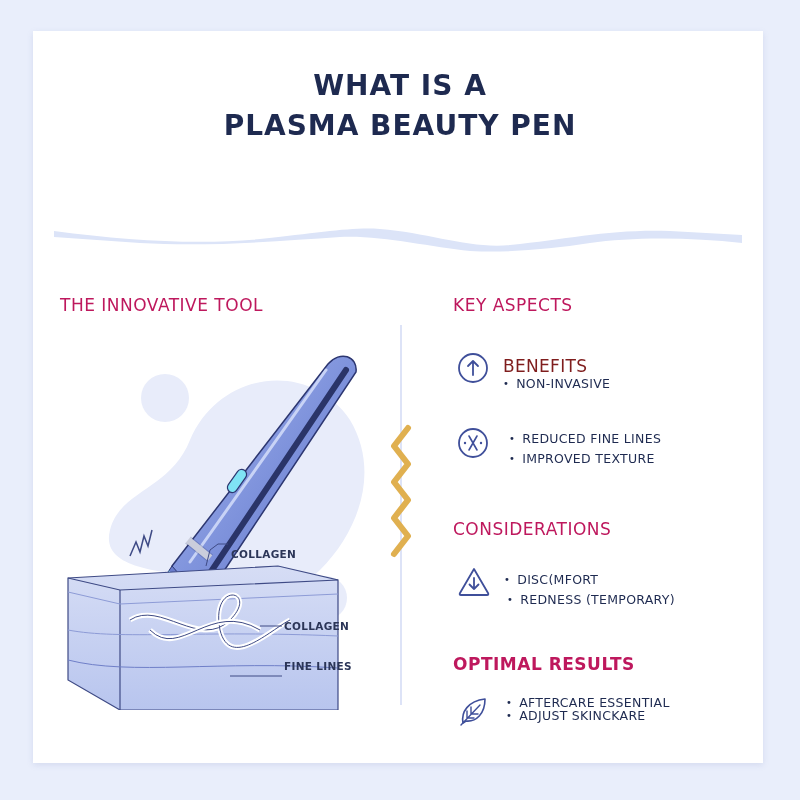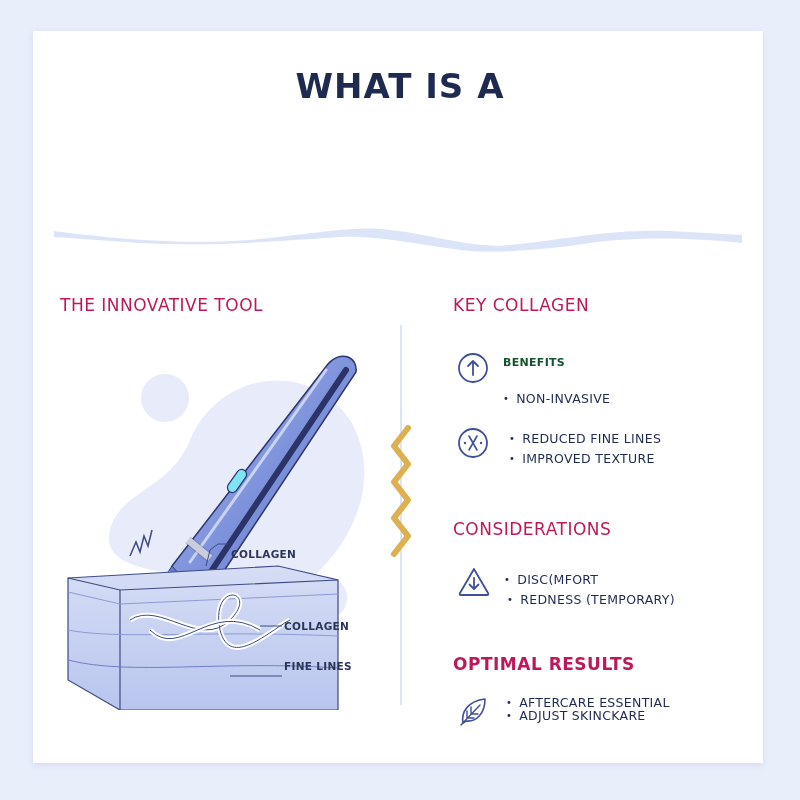--- a/index.html
+++ b/index.html
@@ -14,21 +14,21 @@
       position: absolute;
       left: 33px; top: 31px;
       width: 730px; height: 732px;
       background: #ffffff;
       box-shadow: 0 2px 6px rgba(120,135,190,0.18);
     }
     .title {
       position: absolute;
       left: 0; top: 66px; width: 800px;
       text-align: center;
-      font-size: 34px;
+      font-size: 28px;
       font-weight: bold;
       line-height: 40px;
       letter-spacing: 1px;
       color: #1e2a50;
     }
     .title .line { display: block; }
     .title .struck { position: relative; display: inline-block; }
     .title .struck svg { position: absolute; left: -4px; top: 4px; }
     .wave { position: absolute; left: 50px; top: 215px; }
     .section-head {
@@ -49,49 +49,50 @@
     .label-small {
       position: absolute;
       font-size: 10.5px;
       color: #2b3557;
       letter-spacing: 0.3px;
       font-weight: bold;
     }
     .aspect-icon { position: absolute; }
     .aspect-sub {
       position: absolute;
-      font-size: 11px;
-      font-weight: bold;
+      font-size: 17px;
+      font-weight: normal;
       letter-spacing: 0.3px;
-      color: #14532d;
+      color: #7f1d1d;
     }
     .bullet {
       position: absolute;
       font-size: 12.5px;
       letter-spacing: 0.3px;
       color: #1e2a50;
       white-space: nowrap;
     }
     .bullet::before { content: "\2022"; margin-right: 7px; font-size: 10px; position: relative; top: -1px; }
   </style>
 </head>
 <body>
 
 <div class="card"></div>
 
 <div class="title">
   <span class="line">WHAT IS A</span>
+  <span class="line">PLASMA BEAUTY PEN</span>
 </div>
 
 <svg class="wave" width="700" height="40" viewBox="0 0 700 40">
   <path d="M4 16 C 80 26, 150 30, 210 24 C 270 18, 300 12, 330 14 C 380 18, 420 34, 460 30 C 520 24, 560 14, 620 16 L 692 20 L 692 28 C 640 22, 580 22, 540 28 C 500 34, 460 38, 420 36 C 380 32, 330 20, 290 22 C 230 26, 160 32, 90 28 L 4 22 Z" fill="#dce4f8"></path>
 </svg>
 
 <div class="section-head" style="left:60px; top:295px;">THE INNOVATIVE TOOL</div>
-<div class="section-head" style="left:453px; top:295px;">KEY COLLAGEN</div>
+<div class="section-head" style="left:453px; top:295px;">KEY ASPECTS</div>
 
 <div class="divider"></div>
 <svg class="zigzag" width="30" height="140" viewBox="0 0 30 140">
   <path d="M22 8 L8 26 L22 44 L8 62 L22 80 L8 98 L22 116 L8 134" stroke="#e0b050" stroke-width="6" fill="none" stroke-linecap="round" stroke-linejoin="round"></path>
 </svg>
 
 <svg class="illus" width="320" height="380" viewBox="0 0 320 380">
   <defs>
     <linearGradient id="penBody" x1="0" y1="0" x2="1" y2="1">
       <stop offset="0" stop-color="#a9b8ee"></stop>
@@ -149,21 +150,21 @@
 
 <div class="label-small" style="left:231px; top:548px;">COLLAGEN</div>
 <div class="label-small" style="left:284px; top:620px;">COLLAGEN</div>
 <div class="label-small" style="left:284px; top:660px;">FINE LINES</div>
 
 <svg class="aspect-icon" style="left:457px; top:352px;" width="32" height="32" viewBox="0 0 32 32">
   <circle cx="16" cy="16" r="14" stroke="#3f4f9a" stroke-width="1.8" fill="none"></circle>
   <path d="M16 23 L16 9 M11 14 L16 9 L21 14" stroke="#3f4f9a" stroke-width="1.8" fill="none" stroke-linecap="round" stroke-linejoin="round"></path>
 </svg>
 <div class="aspect-sub" style="left:503px; top:356px;">BENEFITS</div>
-<div class="bullet" style="left:503px; top:376px;margin-top:15px;">NON-INVASIVE</div>
+<div class="bullet" style="left:503px; top:376px;">NON-INVASIVE</div>
 
 <svg class="aspect-icon" style="left:457px; top:427px;" width="32" height="32" viewBox="0 0 32 32">
   <circle cx="16" cy="16" r="14" stroke="#3f4f9a" stroke-width="1.8" fill="none"></circle>
   <path d="M12 9 L20 23 M20 9 L12 23" stroke="#3f4f9a" stroke-width="1.6" fill="none" stroke-linecap="round"></path>
   <circle cx="8" cy="16" r="1.2" fill="#3f4f9a"></circle>
   <circle cx="24" cy="16" r="1.2" fill="#3f4f9a"></circle>
 </svg>
 <div class="bullet" style="left:509px; top:431px;">REDUCED FINE LINES</div>
 <div class="bullet" style="left:509px; top:451px;">IMPROVED TEXTURE</div>
 

